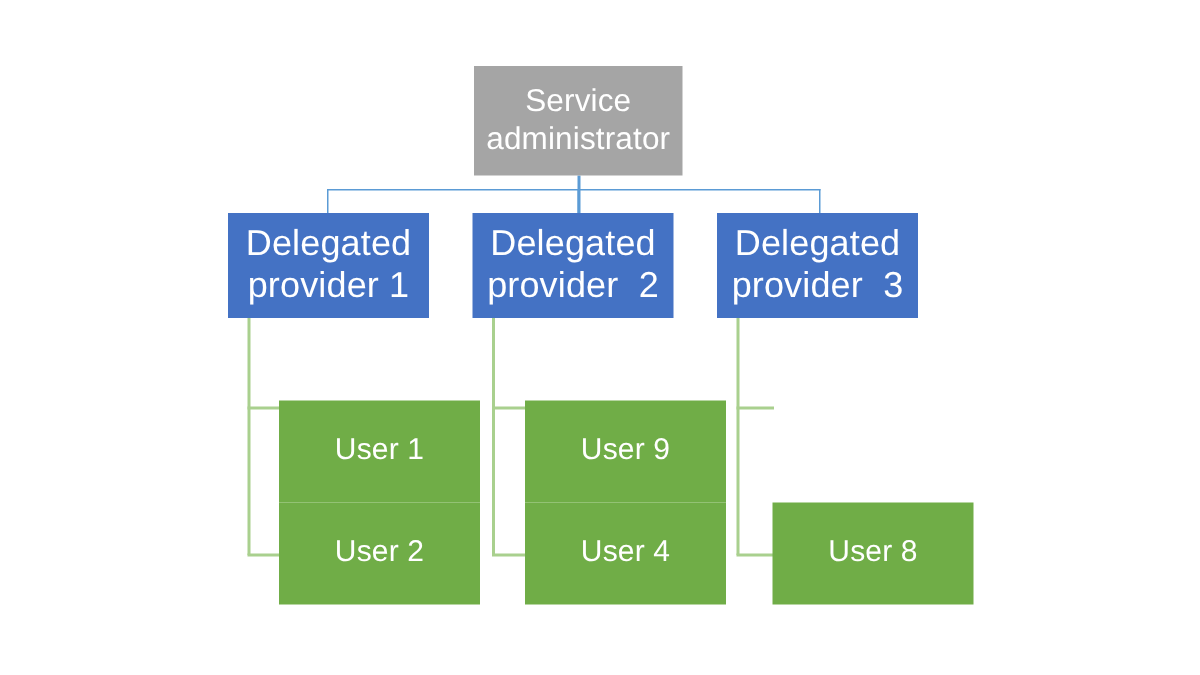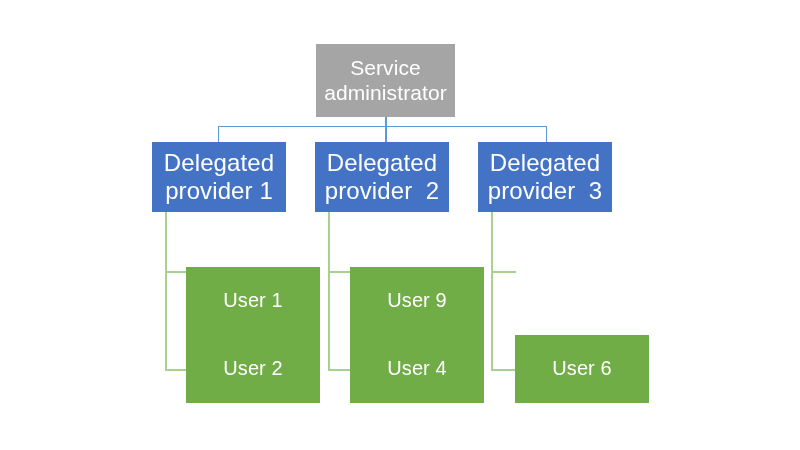--- a/index.html
+++ b/index.html
@@ -135,15 +135,15 @@
 provider  2</div>
   <div class="node node-provider p3">Delegated
 provider  3</div>
 
   <div class="node node-user c1 r1">User 1</div>
   <div class="node node-user c1 r2">User 2</div>
 
   <div class="node node-user c2 r1">User 9</div>
   <div class="node node-user c2 r2">User 4</div>
 
-  <div class="node node-user c3 r2">User 6</div>
+  <div class="node node-user c3 r2">User 8</div>
 
 </div>
 
 </body></html>

